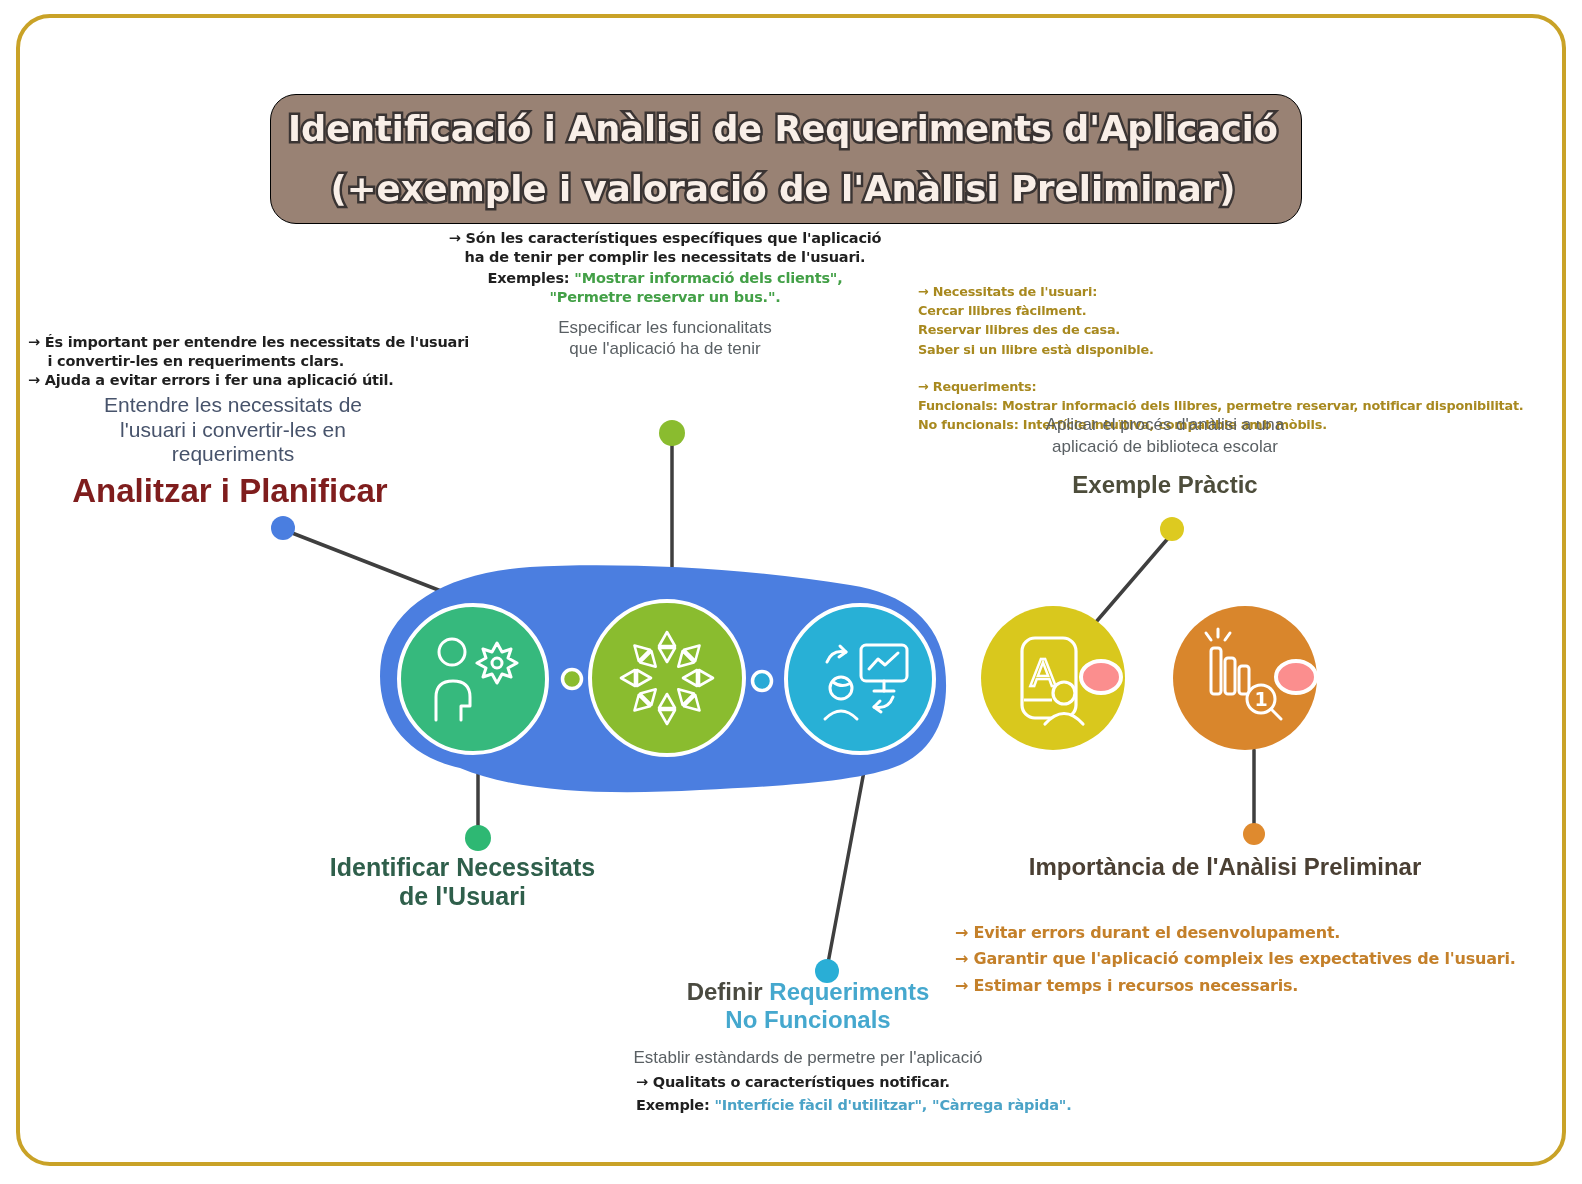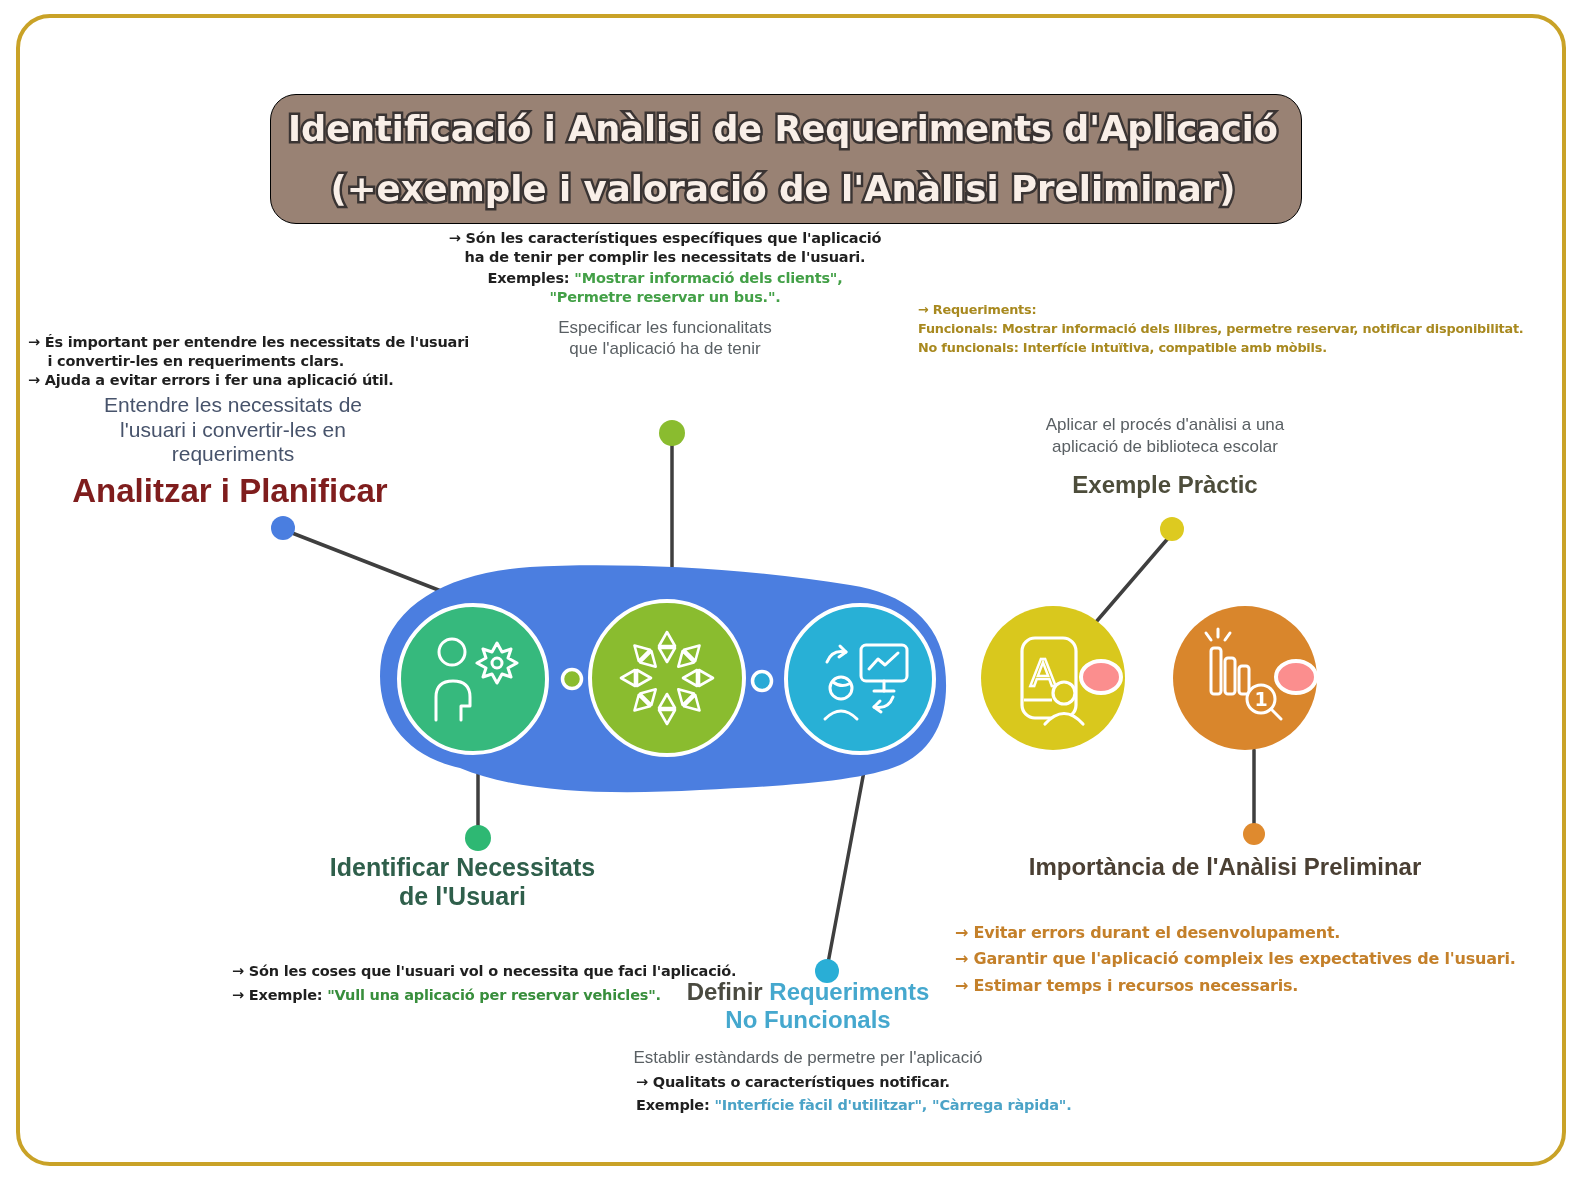--- a/index.html
+++ b/index.html
@@ -158,40 +158,38 @@
 
   <div class="abs z2 bold-note pre" style="left:28px;top:333px;width:490px;">→ És important per entendre les necessitats de l'usuari
     i convertir-les en requeriments clars.
 → Ajuda a evitar errors i fer una aplicació útil.</div>
   <div class="abs z2 ctr pre" style="left:78px;top:393px;width:310px;font-size:21px;line-height:1.17;color:#47536B;font-family:'Liberation Sans',sans-serif;">Entendre les necessitats de
 l'usuari i convertir-les en
 requeriments</div>
   <div class="abs z2 ctr" style="left:20px;top:472px;width:420px;font-size:33px;font-weight:bold;color:#7f1d1d;font-family:'Liberation Sans',sans-serif;">Analitzar i Planificar</div>
 
   <div class="abs z2" style="left:918px;top:282px;width:648px;color:#A8891F;font-weight:bold;font-size:12.8px;letter-spacing:-0.2px;line-height:1.5;">
+    <div class="pre">→ Necessitats de l'usuari:
+Cercar llibres fàcilment.
+Reservar llibres des de casa.
+Saber si un llibre està disponible.</div>
     <div class="pre" style="margin-top:18px;">→ Requeriments:
 Funcionals: Mostrar informació dels llibres, permetre reservar, notificar disponibilitat.
 No funcionals: Interfície intuïtiva, compatible amb mòbils.</div>
   </div>
 
   <div class="abs z2 ctr" style="left:990px;top:414px;width:350px;">
     <div class="subtle pre">Aplicar el procés d'anàlisi a una
 aplicació de biblioteca escolar</div>
     <div class="node-title" style="margin-top:13px;color:#4D4D3B;">Exemple Pràctic</div>
   </div>
 
   <div class="abs z2 ctr" style="left:290px;top:853px;width:345px;">
     <div class="node-title pre" style="color:#2F5F4B;font-size:25px;">Identificar Necessitats
 de l'Usuari</div>
-  </div>
-  <div class="abs z2" style="left:232px;top:962px;width:560px;">
-    <div class="bold-note">→ Són les coses que l'usuari vol o necessita que faci l'aplicació.</div>
-    <div class="bold-note" style="margin-top:5px;">
-      <span>→ Exemple: </span><span style="color:#388E3C;">"Vull una aplicació per reservar vehicles".</span>
-    </div>
   </div>
 
   <div class="abs z2 ctr" style="left:608px;top:978px;width:400px;">
     <div class="node-title">
       <span style="color:#4A4A40;">Definir </span><span class="pre" style="color:#45A8CE;">Requeriments
 No Funcionals</span>
     </div>
     <div class="subtle" style="margin-top:14px;">Establir estàndards de permetre per l'aplicació</div>
   </div>
   <div class="abs z2" style="left:636px;top:1073px;width:480px;">

